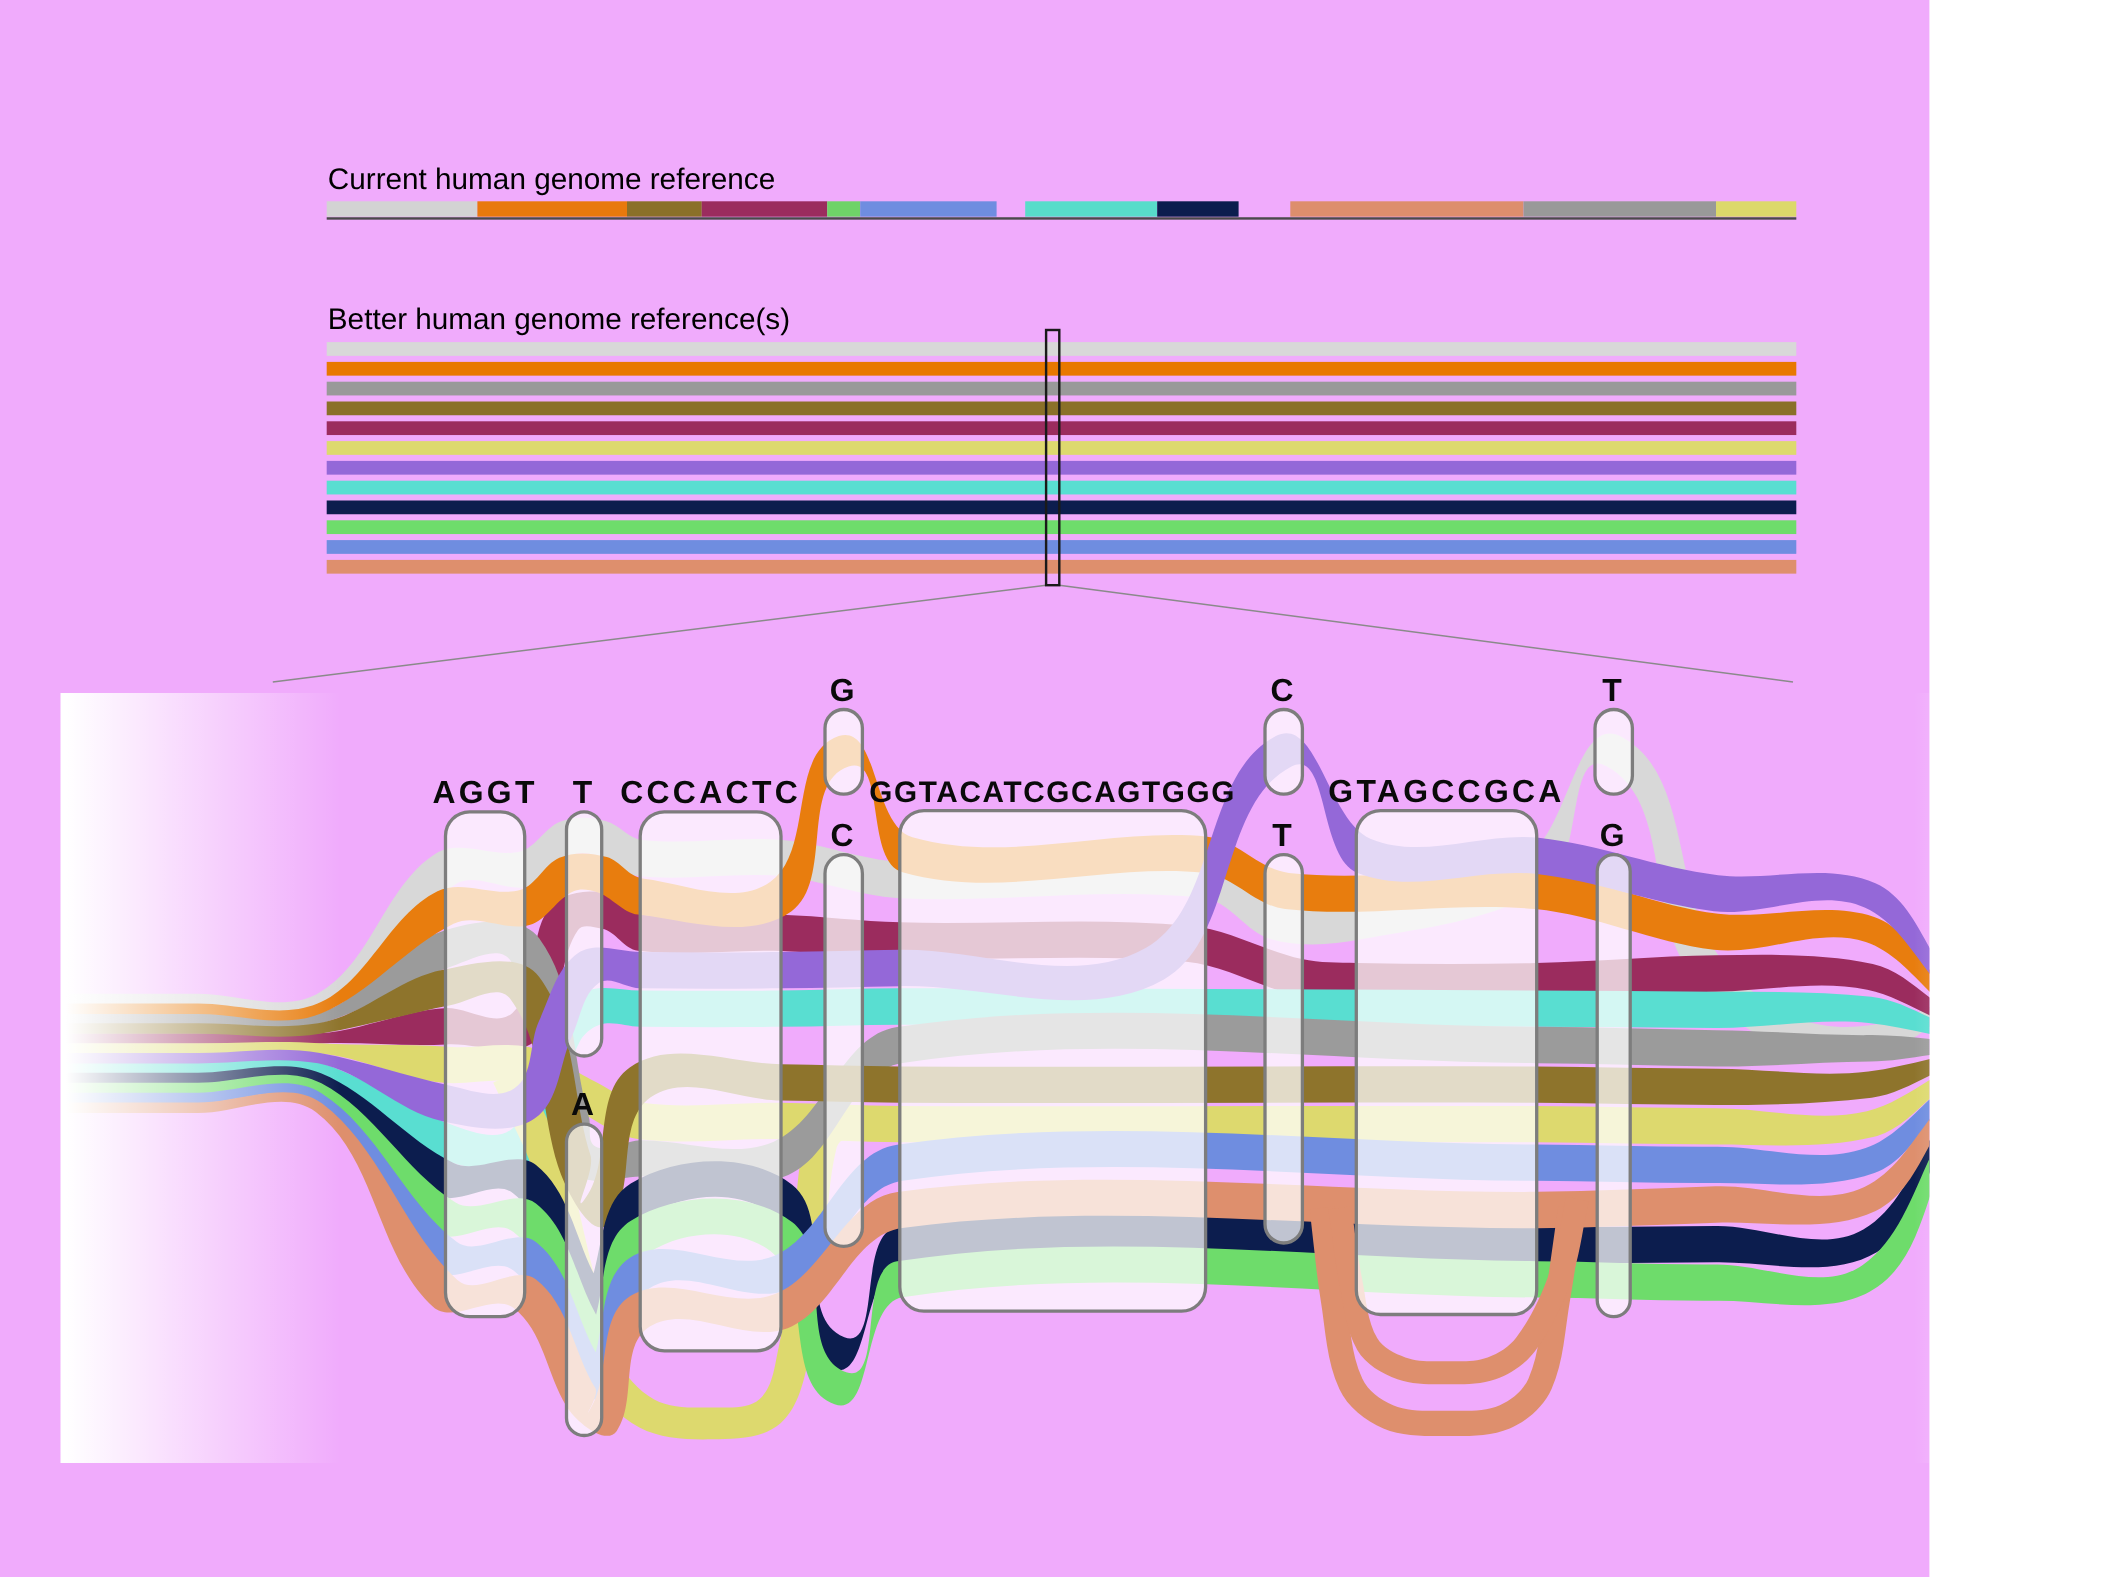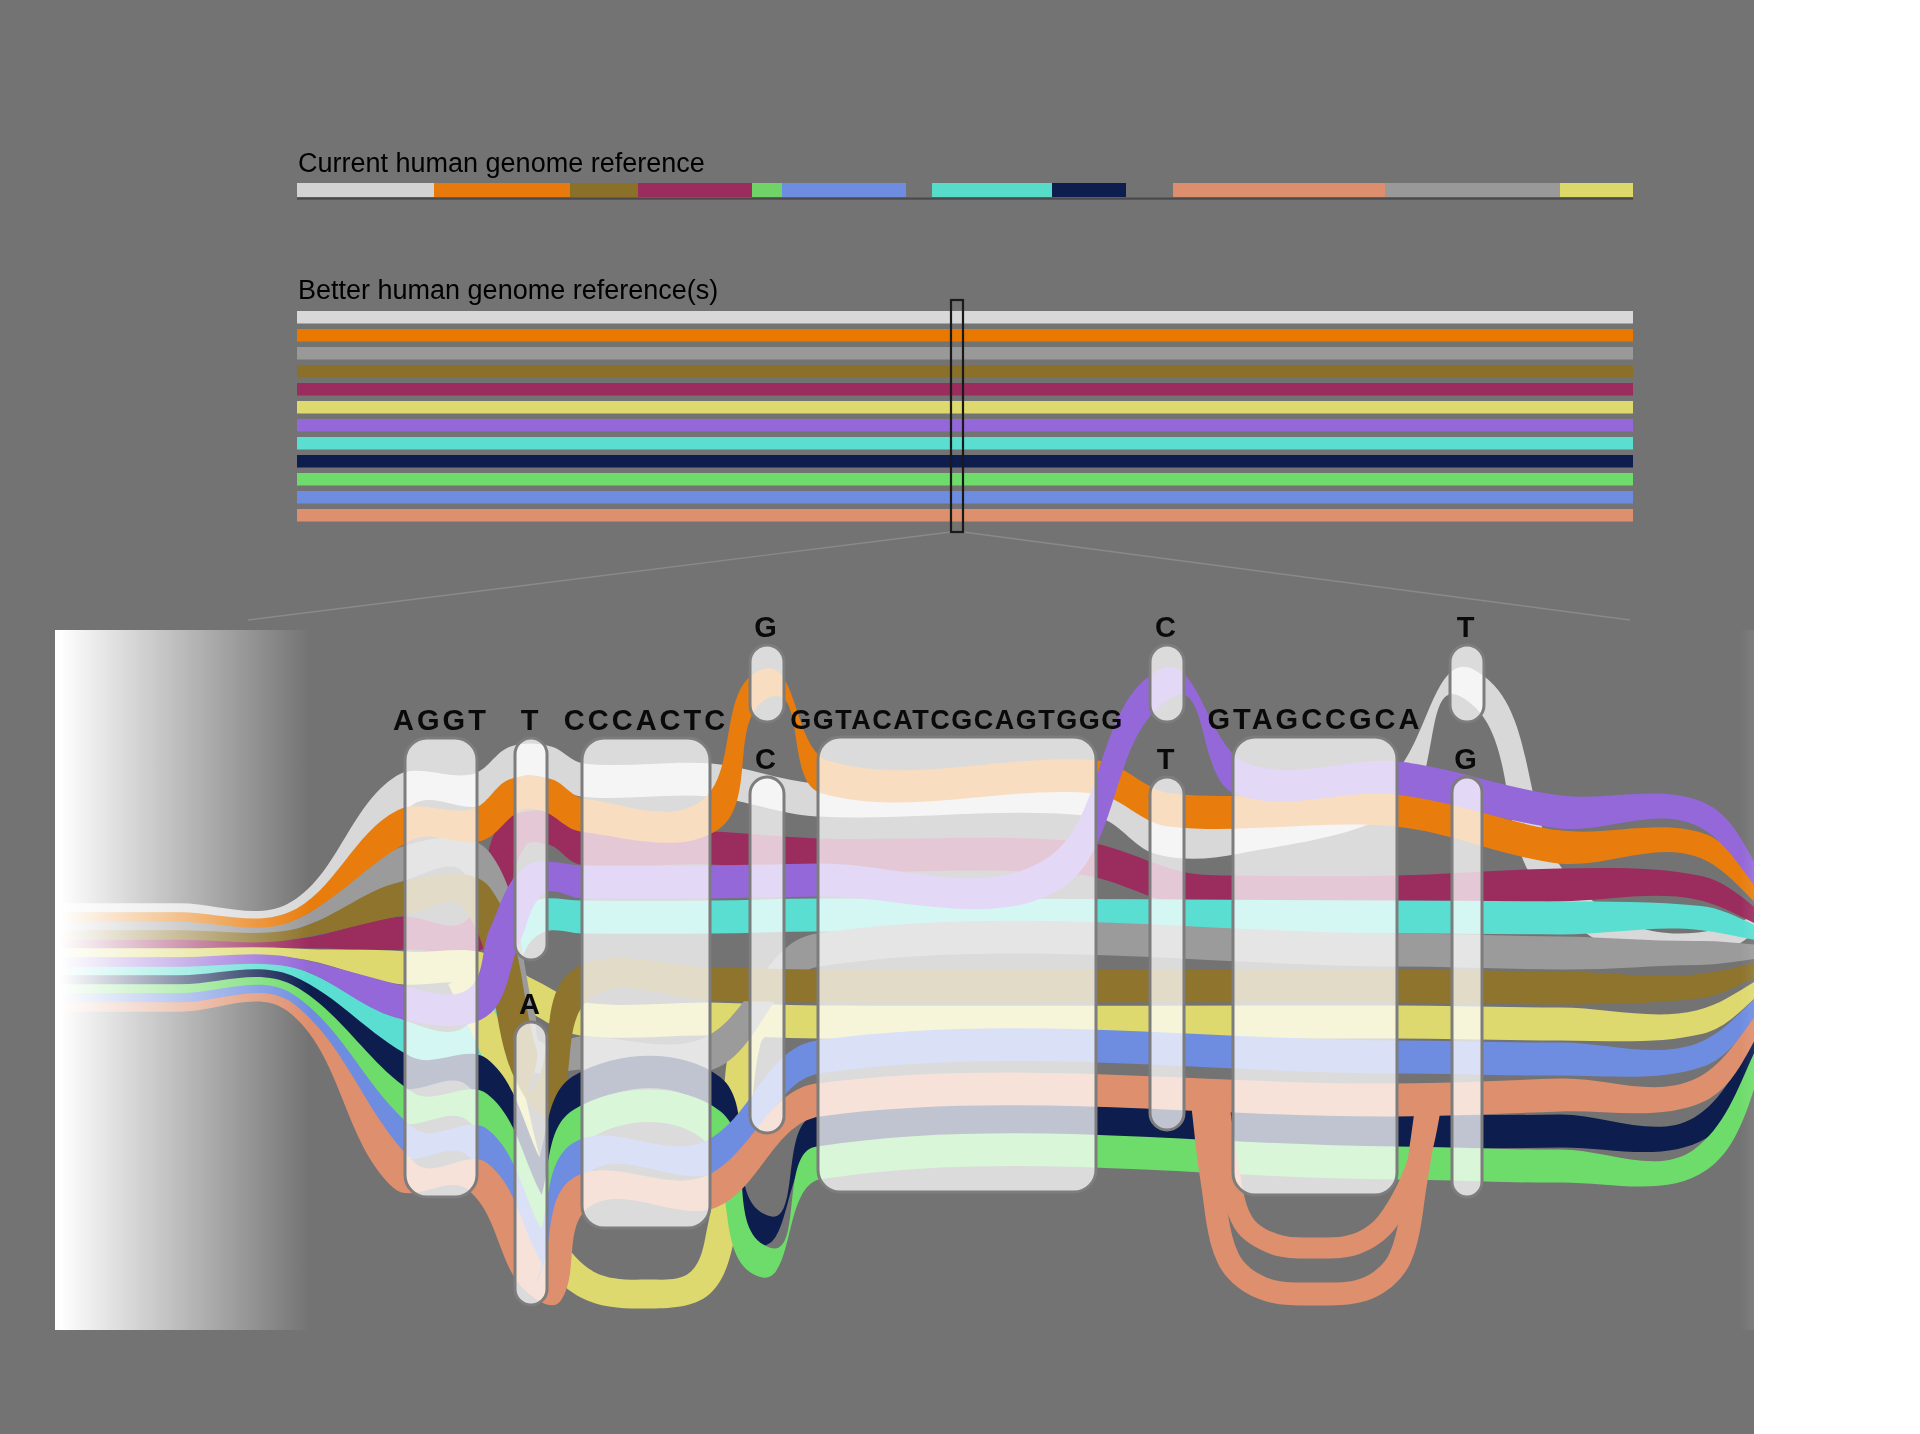--- a/index.html
+++ b/index.html
@@ -1,16 +1,16 @@
 <!DOCTYPE html>
 <html><head>
 <meta charset="utf-8">
 <style>
   html,body{margin:0;padding:0;background:#ffffff;}
-  .stage{width:1754px;height:1434px;position:relative;background:#737373;overflow:hidden;
+  .stage{width:1754px;height:1434px;position:relative;background:#f0abfc;overflow:hidden;
          font-family:"Liberation Sans", sans-serif;}
   svg text{font-family:"Liberation Sans", sans-serif;}
   .title{font-size:27px;fill:#000;}
   .seq{font-weight:bold;fill:#0a0a0a;}
 </style>
 </head>
 <body>
 
 <div class="stage">
 <svg id="fig" width="1920" height="1434" viewBox="0 0 1920 1434" xmlns="http://www.w3.org/2000/svg">

